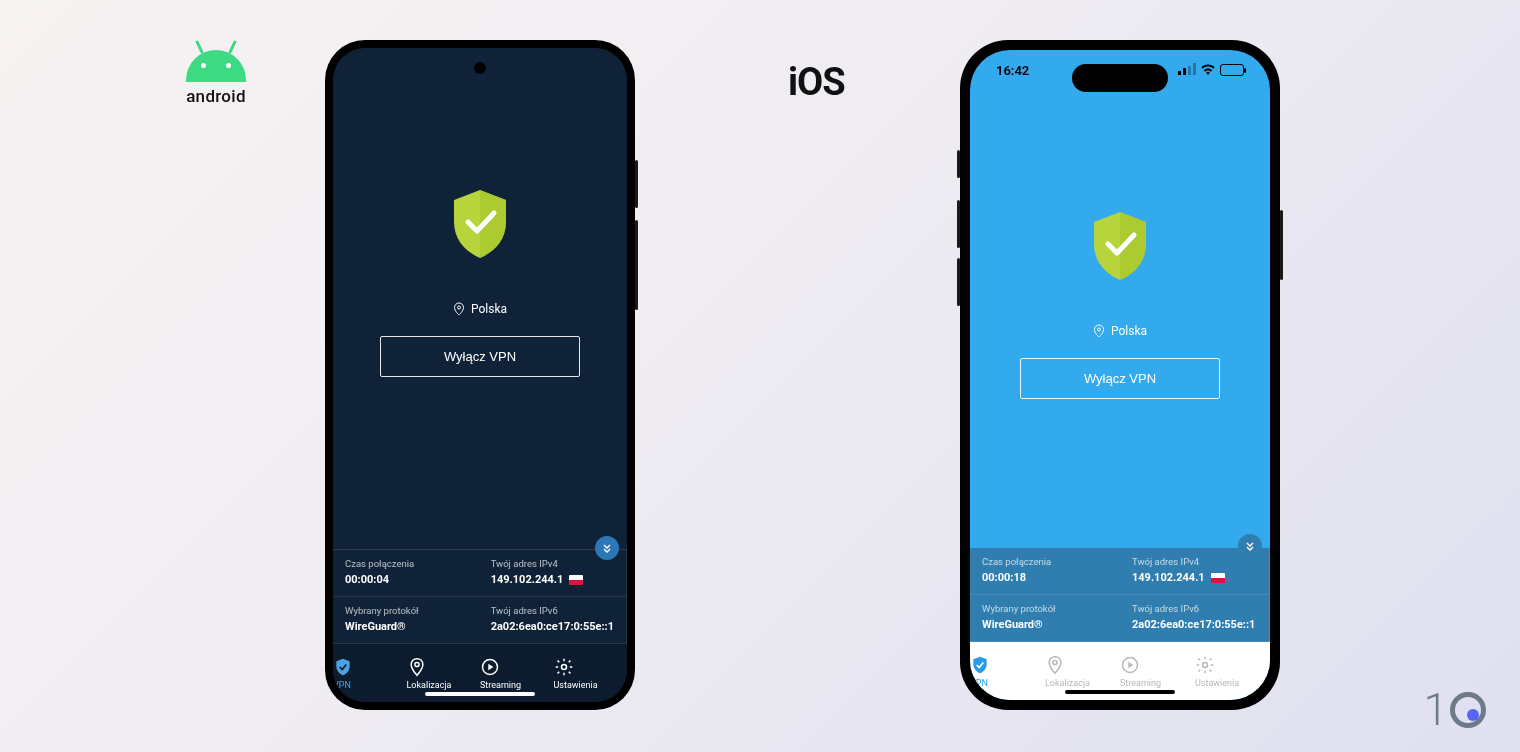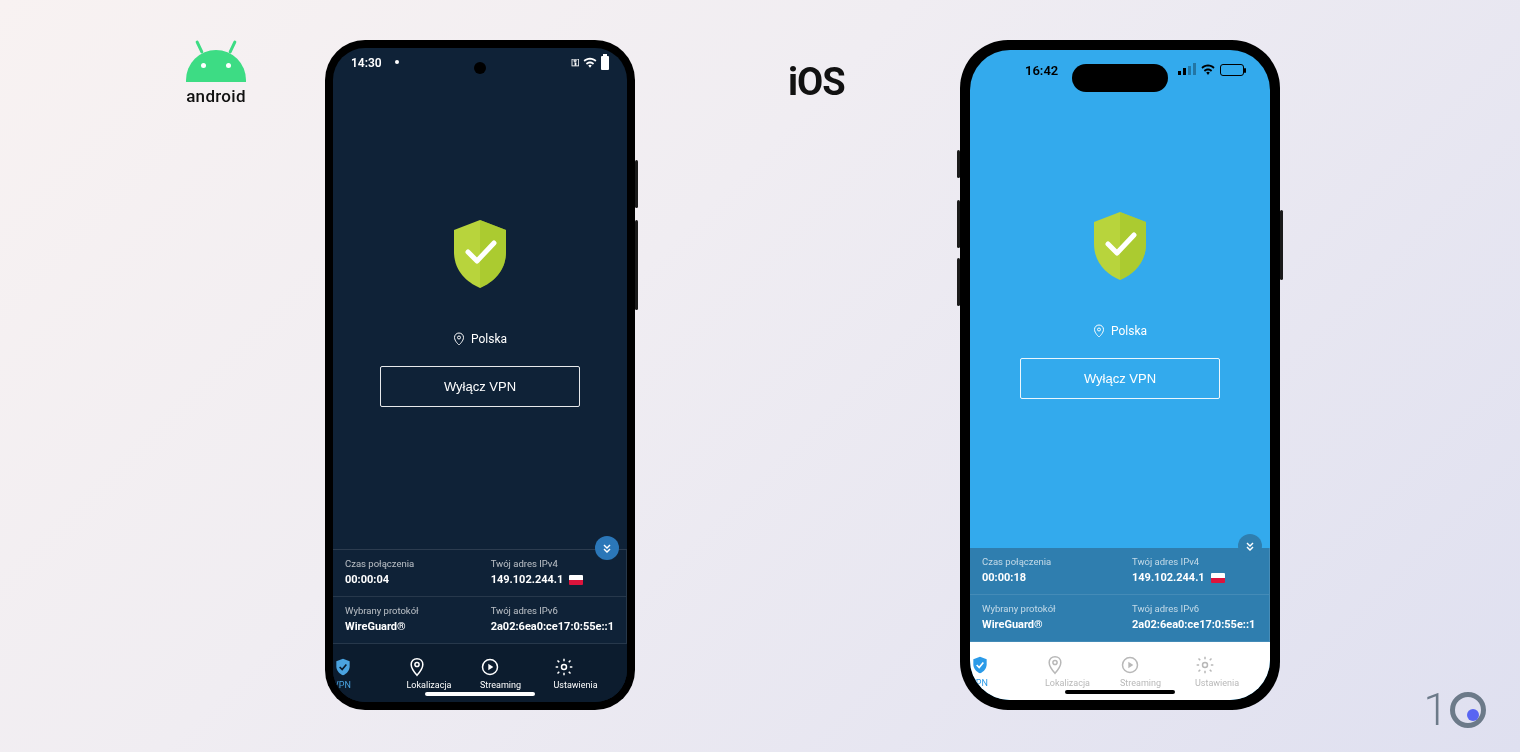--- a/index.html
+++ b/index.html
@@ -125,31 +125,20 @@
   <div class="android-label">android</div>
 </div>
 
 <div class="os-badge ios-badge">iOS</div>
 
 <div class="phone phone-android">
   <div class="side-btn sb1"></div>
     <div class="side-btn sb2"></div>
   <div class="screen dark">
     <span class="punch-hole"></span>
-    <div class="statusbar">
-      <span>14:30</span>
-      <span style="position:absolute; left:62px; top:12px; width:4px; height:4px; background:#fff; border-radius:50%;"></span>
-      <span class="stat-icons">
-        <span style="font-size:10px;">⚿</span>
-        <span><svg width="14" height="12" viewBox="0 0 24 20">
-              <path fill="#fff" d="M12 20l-3-4c1-1 2-1.5 3-1.5s2 .5 3 1.5zM5 12c2-2 4.5-3 7-3s5 1 7 3l-2 2.5c-1.5-1.5-3-2-5-2s-3.5.5-5 2zM1 7c3-3 7-4.5 11-4.5S20 4 23 7l-2 2.5C18.5 7 15.5 6 12 6S5.5 7 3 9.5z"></path>
-            </svg></span>
-        <span class="batt-and"></span>
-      </span>
-    </div>
 
     <div class="app-main">
       <svg class="shield" viewBox="0 0 64 72">
         <path fill="#b8d43c" d="M32 2 L58 12 V34 C58 52 46 64 32 70 C18 64 6 52 6 34 V12 Z"></path>
         <path fill="#a2c528" d="M32 2 L58 12 V34 C58 52 46 64 32 70 V2 Z" opacity="0.6"></path>
         <path stroke="#fff" stroke-width="5" fill="none" stroke-linecap="round" stroke-linejoin="round" d="M20 34 L29 43 L46 25"></path>
       </svg>
       <div class="loc-row">
         <svg width="12" height="14" viewBox="0 0 24 28">
             <path fill="none" stroke="#fff" stroke-width="2" d="M12 2c5 0 9 4 9 9 0 7-9 15-9 15S3 18 3 11c0-5 4-9 9-9z"></path>
@@ -222,21 +211,21 @@
 </div>
 
 <div class="phone phone-ios">
   <div class="side-btn sbl1"></div>
     <div class="side-btn sbl2"></div>
     <div class="side-btn sbl3"></div>
     <div class="side-btn sbr"></div>
   <div class="screen light">
     <span class="dynamic-island"></span>
     <div class="statusbar statusbar-ios">
-      <span style="font-weight:600;margin-left:29px;">16:42</span>
+      <span style="font-weight:600;">16:42</span>
       <span class="stat-icons">
         <span><svg width="18" height="12" viewBox="0 0 18 12">
               <rect x="0" y="8" width="3" height="4" fill="#000"></rect>
               <rect x="5" y="5" width="3" height="7" fill="#000"></rect>
               <rect x="10" y="3" width="3" height="9" fill="#000" opacity="0.3"></rect>
               <rect x="15" y="0" width="3" height="12" fill="#000" opacity="0.3"></rect>
             </svg></span>
         <span><svg width="16" height="12" viewBox="0 0 24 20">
               <path fill="#000" d="M12 20l-3-4c1-1 2-1.5 3-1.5s2 .5 3 1.5zM5 12c2-2 4.5-3 7-3s5 1 7 3l-2 2.5c-1.5-1.5-3-2-5-2s-3.5.5-5 2zM1 7c3-3 7-4.5 11-4.5S20 4 23 7l-2 2.5C18.5 7 15.5 6 12 6S5.5 7 3 9.5z"></path>
             </svg></span>

